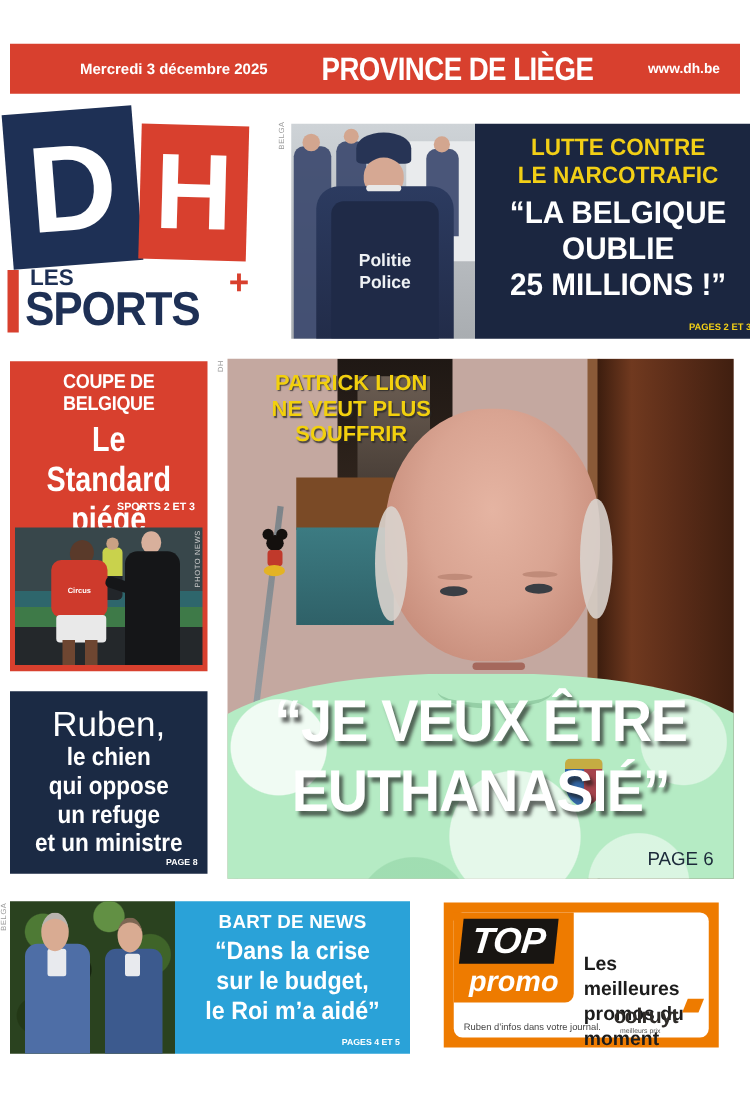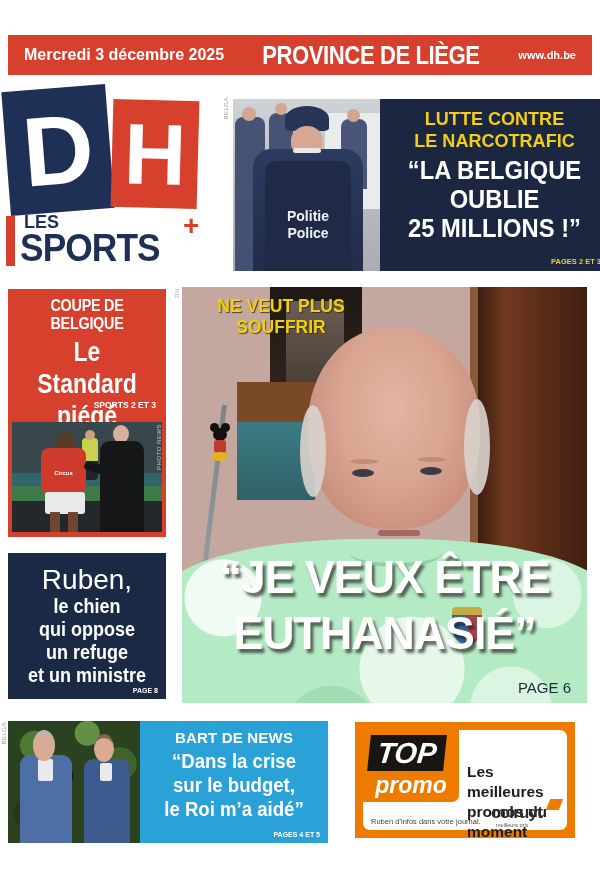--- a/index.html
+++ b/index.html
@@ -5,21 +5,21 @@
   html,body{margin:0;padding:0;}
   body{font-family:"Liberation Sans",sans-serif;background:#e9e9e9;}
   .page{position:relative;width:600px;height:880px;background:#ffffff;overflow:hidden;margin:0 auto;}
   .abs{position:absolute;}
   .cond85{transform:scaleX(.85);transform-origin:center;}
   .cond90{transform:scaleX(.90);transform-origin:center;}
   .cond95{transform:scaleX(.95);transform-origin:center;}
 
   
   .topbar{left:8px;top:35px;width:584px;height:40px;background:#d8402e;display:flex;align-items:center;justify-content:space-between;padding:0 16px;box-sizing:border-box;color:#fff;}
-  .topbar .date{font-size:16px;font-weight:bold;white-space:nowrap;}
+  .topbar .date{font-size:12px;font-weight:bold;white-space:nowrap;margin-left:40px;}
   .topbar .region{font-size:26px;font-weight:bold;white-space:nowrap;letter-spacing:-.5px;}
   .topbar .site{font-size:11px;font-weight:bold;white-space:nowrap;}
 
   
   .logo-d{left:6px;top:88px;width:104px;height:124px;background:#1e3055;transform:rotate(-4.5deg);display:flex;align-items:center;justify-content:center;color:#fff;font-size:98px;font-weight:bold;}
   .logo-h{left:112px;top:100px;width:86px;height:108px;background:#d8402e;transform:rotate(1.5deg);display:flex;align-items:center;justify-content:center;color:#fff;font-size:86px;font-weight:bold;}
   .les-bar{left:6px;top:216px;width:9px;height:50px;background:#d8402e;}
   .les-txt{left:24px;top:212px;font-size:18px;font-weight:bold;color:#1e3055;}
   .sports-txt{left:20px;top:227px;font-size:38px;font-weight:bold;color:#1e3055;letter-spacing:-1px;transform:scaleX(.93);transform-origin:left;}
   .plus-txt{left:183px;top:210px;font-size:28px;font-weight:bold;color:#d8402e;}
@@ -142,21 +142,21 @@
     <div class="abs bg-off" style="left:2px;top:18px;width:30px;height:154px;"></div>
     <div class="abs bg-head" style="left:9px;top:8px;width:14px;height:14px;"></div>
     <div class="abs bg-off" style="left:36px;top:14px;width:24px;height:60px;"></div>
     <div class="abs bg-head" style="left:42px;top:4px;width:12px;height:12px;"></div>
     <div class="abs bg-off" style="left:108px;top:20px;width:26px;height:70px;"></div>
     <div class="abs bg-head" style="left:114px;top:10px;width:13px;height:13px;"></div>
     <div class="abs cap" style="left:52px;top:7px;width:44px;height:25px;"></div>
     <div class="abs off-head" style="left:58px;top:27px;width:32px;height:29px;"></div>
     <div class="abs off-body" style="left:20px;top:50px;width:110px;height:122px;"></div>
     <div class="abs" style="left:60px;top:49px;width:28px;height:5px;background:#e8e8e8;border-radius:3px;"></div>
-    <div class="abs off-vest" style="left:32px;top:62px;width:86px;height:126px;">
+    <div class="abs off-vest" style="left:32px;top:62px;width:86px;height:110px;">
       <span class="vest-line">Politie</span>
       <span class="vest-line">Police</span>
     </div>
   </div>
 
   <div class="abs narco">
     <div class="k cond95">LUTTE CONTRE</div>
     <div class="k cond95">LE NARCOTRAFIC</div>
     <div class="h cond95">“LA BELGIQUE</div>
     <div class="h cond95" style="margin-top:0;">OUBLIE</div>
@@ -216,20 +216,21 @@
     <div class="abs mp-crest"></div>
     <div class="abs mp-head"></div>
     <div class="abs mp-hair" style="left:118px;top:118px;width:26px;height:92px;"></div>
     <div class="abs mp-hair" style="left:282px;top:112px;width:26px;height:96px;"></div>
     <div class="abs mp-brow" style="left:168px;top:172px;"></div>
     <div class="abs mp-brow" style="left:236px;top:170px;"></div>
     <div class="abs mp-eye" style="left:170px;top:182px;"></div>
     <div class="abs mp-eye" style="left:238px;top:180px;"></div>
     <div class="abs mp-mouth"></div>
     <div class="abs mp-kicker">
+      <div>PATRICK LION</div>
       <div>NE VEUT PLUS</div>
       <div>SOUFFRIR</div>
     </div>
     <div class="mp-head-line cond95" style="top:262px;">“JE VEUX ÊTRE</div>
     <div class="mp-head-line cond95" style="top:318px;">EUTHANASIÉ”</div>
     <div class="mp-page">PAGE 6</div>
   </div>
 
   <div class="abs vcredit" style="left:1px;top:722px;">BELGA</div>
 

